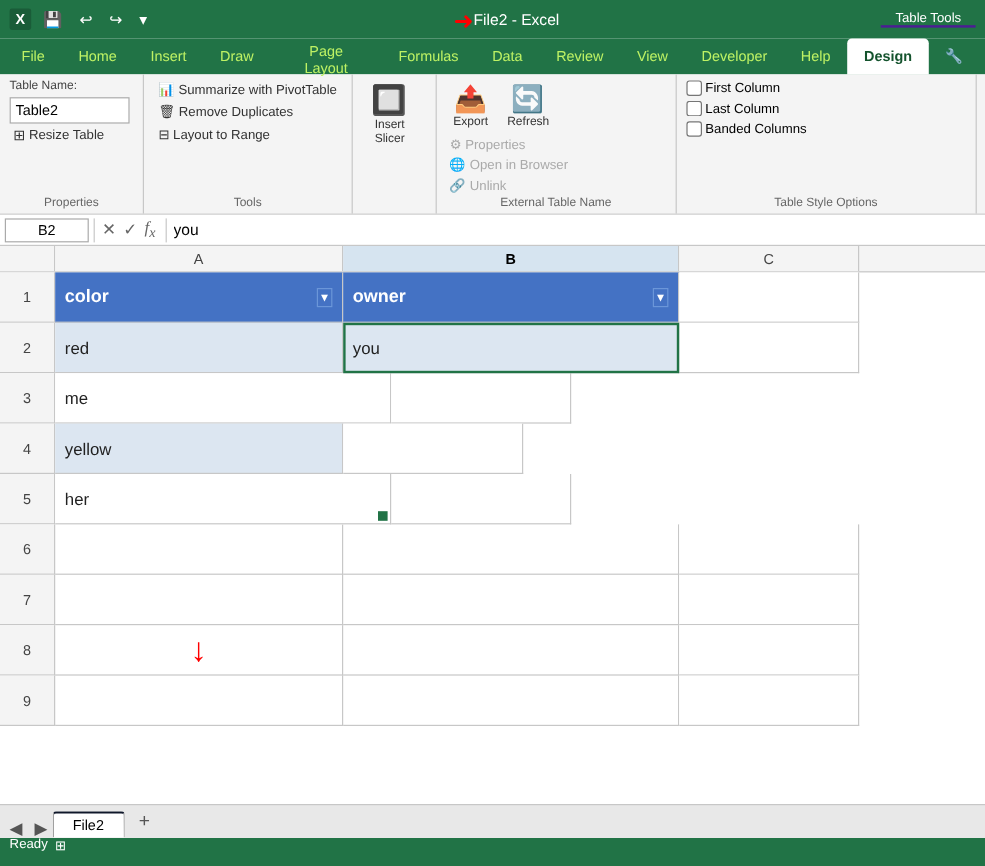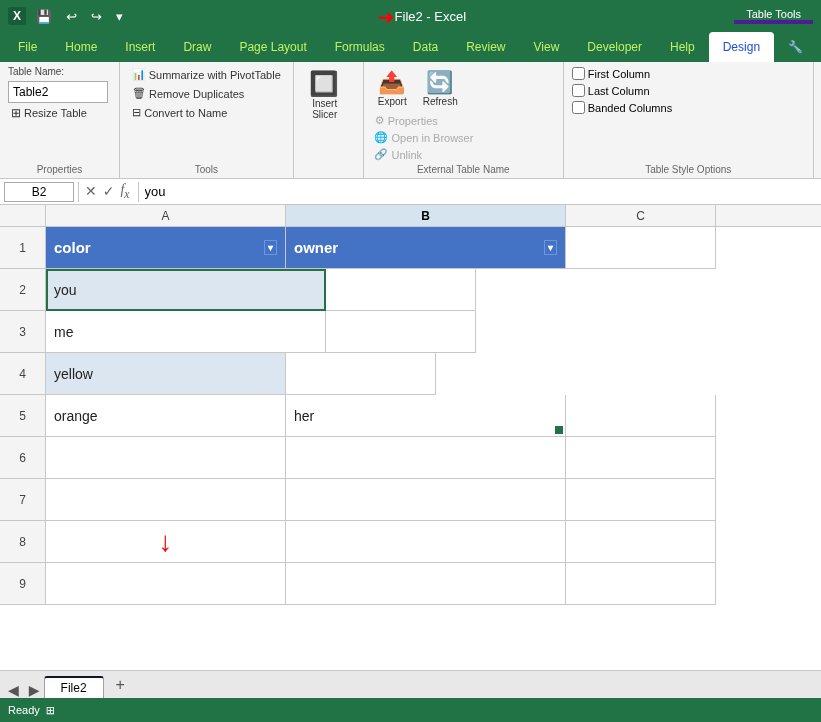--- a/index.html
+++ b/index.html
@@ -33,22 +33,22 @@
       padding: 4px 14px;
       font-size: 12px;
       cursor: pointer;
       border-radius: 4px 4px 0 0;
       background: none;
       border: none;
       height: 100%;
     }
     .ribbon-tab.active {
       background: #fff;
-      color: #1d4ed8;
-      font-weight: 400;
+      color: #14532d;
+      font-weight: 700;
     }
 
     
     .ribbon {
       background: #f4f4f4;
       border-bottom: 1px solid #c7c7c7;
       display: flex;
       align-items: stretch;
       min-height: 78px;
     }
@@ -323,21 +323,21 @@
       height: 8px;
       background: #217346;
       cursor: se-resize;
     }
 
     
     .status-bar {
       background: #217346;
       height: 24px;
       display: flex;
-      align-items: center;
+      align-items: flex-start;
       padding: 0 8px;
       color: white;
       font-size: 11px;
       position: fixed;
       bottom: 0;
       left: 0;
       right: 0;
     }
 
     
@@ -380,21 +380,21 @@
       align-self: center;
     }
 
     
     .text-disabled { color: #aaa; }
 
     .title-table-tools {
       font-size: 11px;
       color: white;
       padding: 0 12px;
-      border-bottom: 4px solid #4c1d95;
+      border-bottom: 2px solid #4c1d95;
     }
   </style>
 </head>
 <body>
 
 <div class="title-bar">
   <div class="title-bar-left">
     <div class="title-icon">
       <span style="color:white;font-weight:bold;font-size:12px;">X</span>
     </div>
@@ -453,21 +453,21 @@
       <button class="ribbon-btn">
         <span>📊</span>
         <span>Summarize with PivotTable</span>
       </button>
       <button class="ribbon-btn">
         <span>🗑</span>
         <span>Remove Duplicates</span>
       </button>
       <button class="ribbon-btn">
         <span>⊟</span>
-        <span>Convert to Name</span>
+        <span>Layout to Range</span>
       </button>
     </div>
     <div class="ribbon-group-label">Tools</div>
   </div>
 
   <div class="ribbon-group" style="min-width:70px;">
     <div class="ribbon-group-content">
       <button class="insert-slicer-btn">
         <span style="font-size:24px;">🔲</span>
         <span style="font-size:10px;text-align:center;">Insert<br>Slicer</span>
@@ -559,41 +559,41 @@
       </div>
       <div class="grid-cell col-b table-header-cell">
         <span>owner</span>
         <span class="dropdown-arrow">▾</span>
       </div>
       <div class="grid-cell col-c"></div>
     </div>
 
     <div class="grid-row">
       <div class="row-num">2</div>
+      <div class="grid-cell col-a band-light">red</div>
       <div class="grid-cell col-b band-light cell-selected" style="position:relative;">
         you
       </div>
       <div class="grid-cell col-c"></div>
     </div>
 
     <div class="grid-row">
       <div class="row-num">3</div>
       <div class="grid-cell col-b band-white">me</div>
       <div class="grid-cell col-c"></div>
     </div>
 
     <div class="grid-row">
       <div class="row-num">4</div>
       <div class="grid-cell col-a band-light">yellow</div>
       <div class="grid-cell col-c"></div>
     </div>
 
     <div class="grid-row">
       <div class="row-num">5</div>
-      <div class="grid-cell col-a band-white">orange</div>
       <div class="grid-cell col-b band-white" style="position:relative;">
         her
         <div class="resize-handle"></div>
       </div>
       <div class="grid-cell col-c"></div>
     </div>
 
     <div class="grid-row">
       <div class="row-num">6</div>
       <div class="grid-cell col-a"></div>

